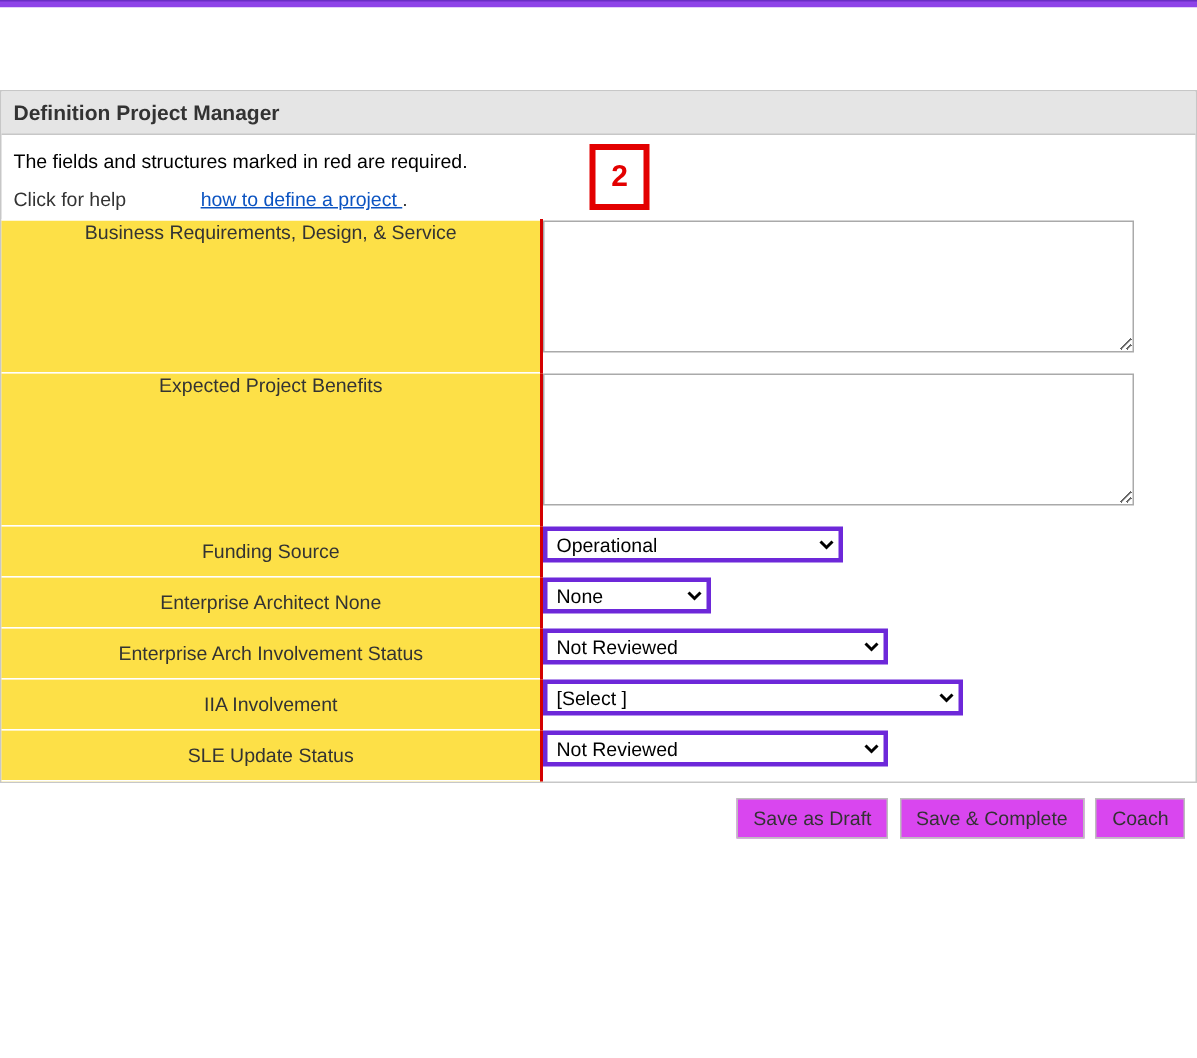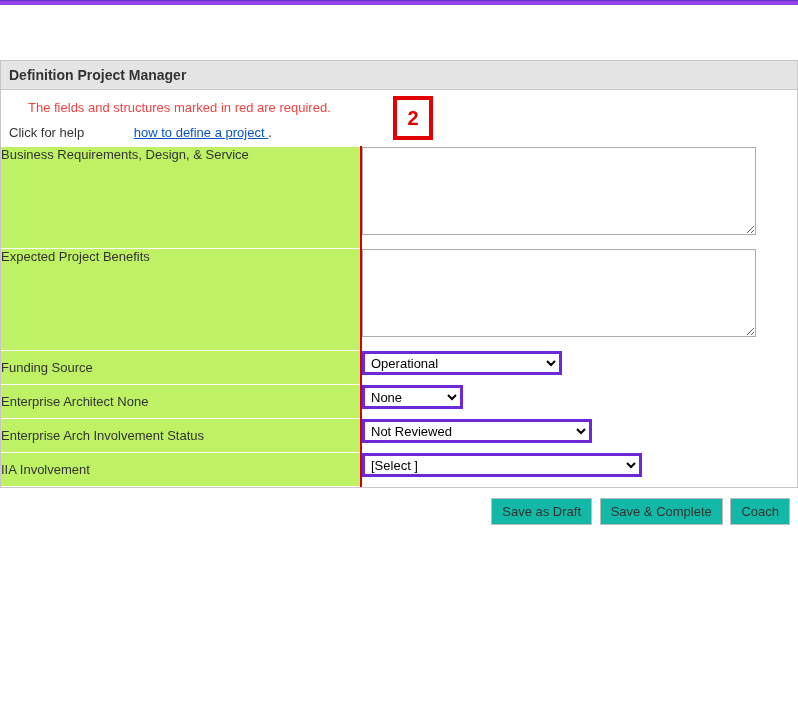--- a/index.html
+++ b/index.html
@@ -28,45 +28,44 @@
     padding: 6px 8px;
     font-weight: bold;
     font-size: 14px;
     color: #333;
     border-bottom: 1px solid #c7c7c7;
   }
   .msg-area {
     padding: 10px 8px 6px 8px;
   }
   .required-msg {
-    color: #ef4444;
+    color: #000000;
     margin-bottom: 10px;
-    margin-left: 19px;
   }
   .help-line {
     color: #333;
   }
   .help-link {
     color: #0b53c1;
     text-decoration: underline;
     cursor: pointer;
     margin-left: 46px;
   }
   .form-table {
     width: 100%;
     border-collapse: collapse;
   }
   .form-table td {
     vertical-align: top;
     padding: 0;
   }
   .label-cell {
     width: 360px;
-    background: #bef264;
-    text-align: left;
+    background: #fde047;
+    text-align: center;
     padding: 8px 10px;
     border-right: 2px solid #d40000;
     color: #333;
     vertical-align: top;
     border-top: 1px solid #fff;
     border-bottom: 1px solid #fff;
   }
   .label-cell.tall {
     height: 102px;
   }
@@ -89,32 +88,32 @@
   }
   select {
     border: 3px solid #6d28d9;
     background: #fff;
     font-family: Arial, Helvetica, sans-serif;
     font-size: 13px;
     height: 24px;
     padding: 1px 2px;
   }
   .select-funding   { width: 200px; }
-  .select-coach     { width: 101px; }
+  .select-coach     { width: 112px; }
   .select-eastatus  { width: 230px; }
   .select-iia       { width: 280px; }
   .select-sle       { width: 230px; }
 
   .button-bar {
     text-align: right;
     padding: 10px 8px 6px 8px;
     background: #fff;
   }
   .button-bar button {
-    background: #14b8a6;
+    background: #d946ef;
     border: 1px solid #bdbdbd;
     padding: 5px 10px;
     margin-left: 4px;
     font-family: Arial, Helvetica, sans-serif;
     font-size: 13px;
     cursor: pointer;
     color: #333;
   }
 
   
@@ -192,20 +191,28 @@
         </td>
       </tr>
       <tr>
         <td class="label-cell short">IIA Involvement</td>
         <td class="input-cell">
           <select class="select-iia">
             <option>[Select ]</option>
           </select>
         </td>
       </tr>
+      <tr>
+        <td class="label-cell short">SLE Update Status</td>
+        <td class="input-cell">
+          <select class="select-sle">
+            <option>Not Reviewed</option>
+          </select>
+        </td>
+      </tr>
     </tbody>
       </table>
   </div>
 
   <div class="button-bar">
     <button>Save as Draft</button>
     <button>Save &amp; Complete</button>
     <button>Coach</button>
   </div>
 

